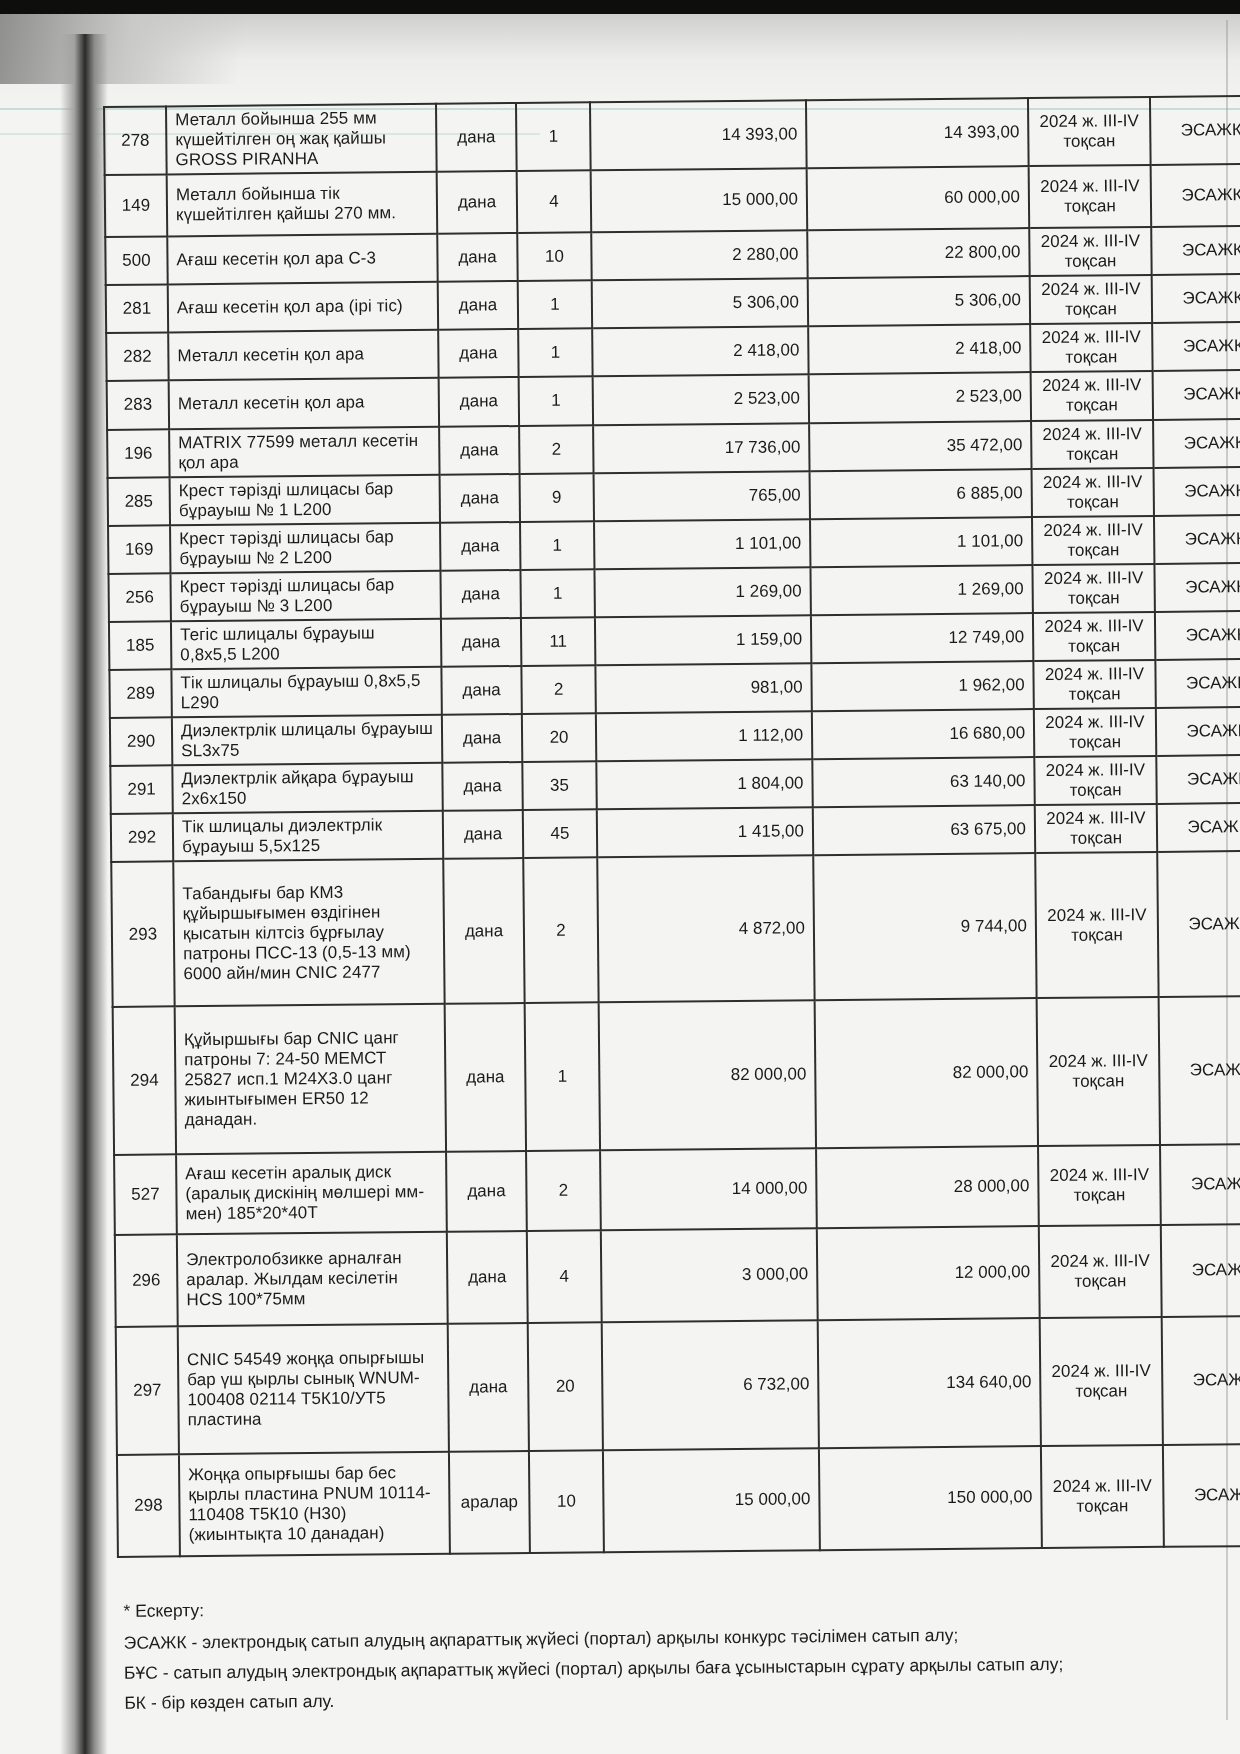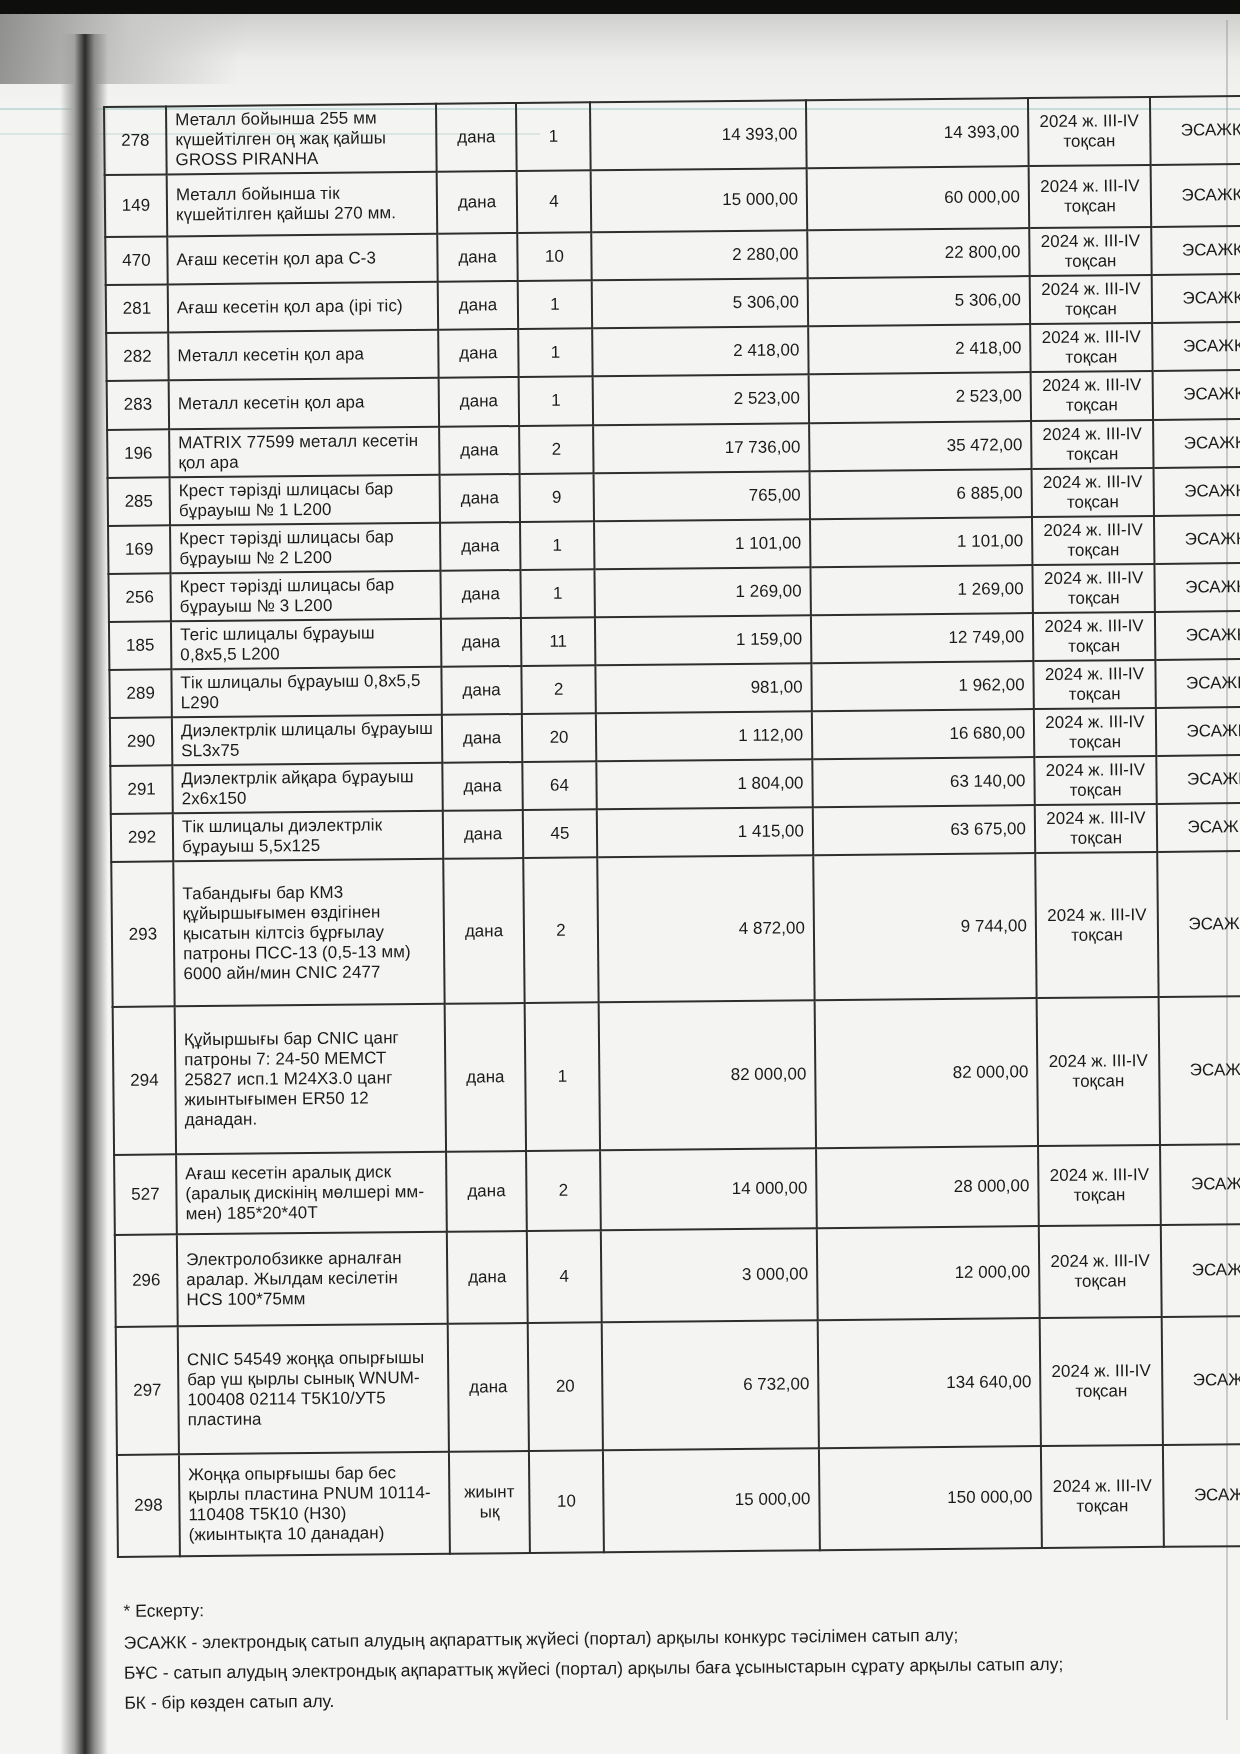--- a/index.html
+++ b/index.html
@@ -139,21 +139,21 @@
             <td class="c-name">Металл бойынша тік күшейтілген қайшы 270 мм.</td>
             <td class="c-unit">дана</td>
             <td class="c-qty">4</td>
             <td class="c-price">15 000,00</td>
             <td class="c-total">60 000,00</td>
             <td class="c-period">2024 ж. III-IV тоқсан</td>
             <td class="c-method">ЭСАЖК</td>
           </tr>
 
           <tr>
-            <td class="c-no">470</td>
+            <td class="c-no">500</td>
             <td class="c-name">Ағаш кесетін қол ара С-3</td>
             <td class="c-unit">дана</td>
             <td class="c-qty">10</td>
             <td class="c-price">2 280,00</td>
             <td class="c-total">22 800,00</td>
             <td class="c-period">2024 ж. III-IV тоқсан</td>
             <td class="c-method">ЭСАЖК</td>
           </tr>
 
           <tr>
@@ -263,21 +263,21 @@
             <td class="c-price">1 112,00</td>
             <td class="c-total">16 680,00</td>
             <td class="c-period">2024 ж. III-IV тоқсан</td>
             <td class="c-method">ЭСАЖК</td>
           </tr>
 
           <tr>
             <td class="c-no">291</td>
             <td class="c-name">Диэлектрлік айқара бұрауыш 2х6х150</td>
             <td class="c-unit">дана</td>
-            <td class="c-qty">64</td>
+            <td class="c-qty">35</td>
             <td class="c-price">1 804,00</td>
             <td class="c-total">63 140,00</td>
             <td class="c-period">2024 ж. III-IV тоқсан</td>
             <td class="c-method">ЭСАЖК</td>
           </tr>
 
           <tr>
             <td class="c-no">292</td>
             <td class="c-name">Тік шлицалы диэлектрлік бұрауыш 5,5х125</td>
             <td class="c-unit">дана</td>
@@ -339,21 +339,21 @@
             <td class="c-qty">20</td>
             <td class="c-price">6 732,00</td>
             <td class="c-total">134 640,00</td>
             <td class="c-period">2024 ж. III-IV тоқсан</td>
             <td class="c-method">ЭСАЖК</td>
           </tr>
 
           <tr>
             <td class="c-no">298</td>
             <td class="c-name">Жоңқа опырғышы бар бес қырлы пластина PNUM 10114-110408 Т5К10 (Н30) (жиынтықта 10 данадан)</td>
-            <td class="c-unit">жиынтық</td>
+            <td class="c-unit">аралар</td>
             <td class="c-qty">10</td>
             <td class="c-price">15 000,00</td>
             <td class="c-total">150 000,00</td>
             <td class="c-period">2024 ж. III-IV тоқсан</td>
             <td class="c-method">ЭСАЖК</td>
           </tr>
         </tbody>
     </table>
 
     <div class="footnotes">

